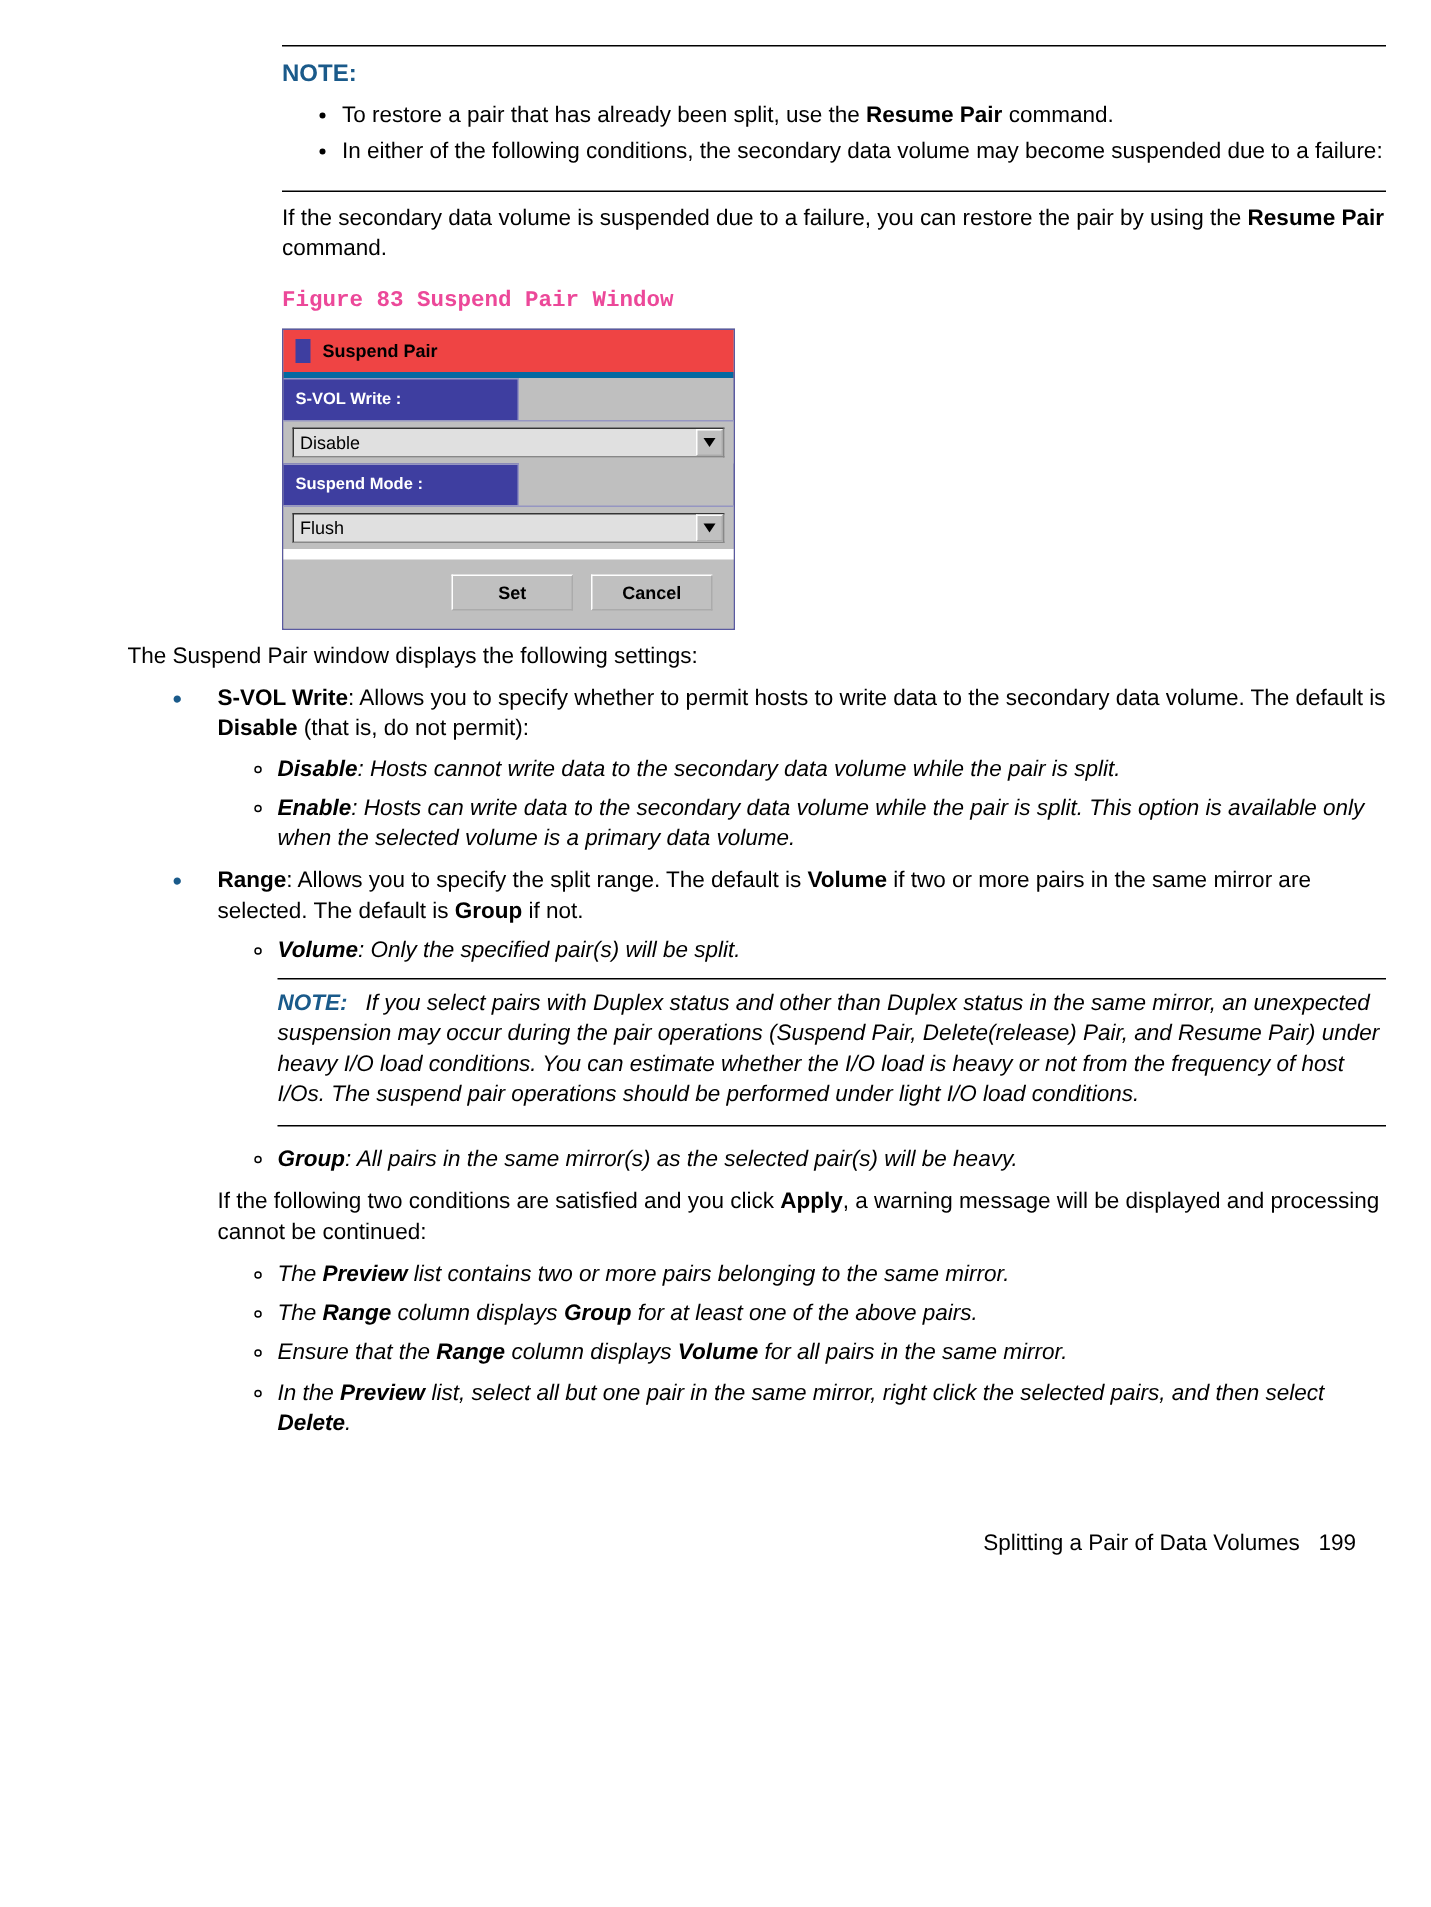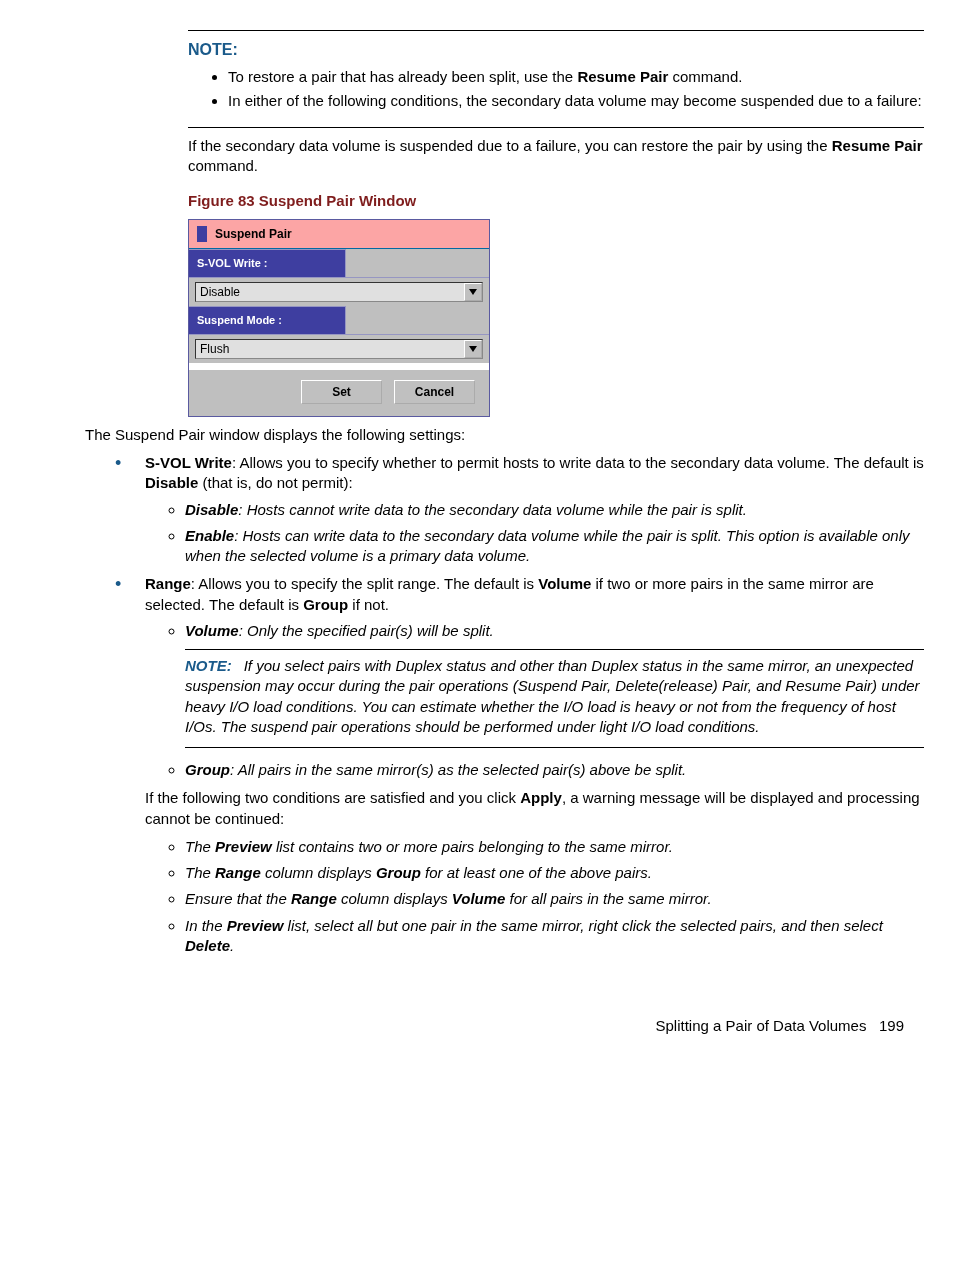--- a/index.html
+++ b/index.html
@@ -13,34 +13,34 @@
   }
   .content-indent { margin-left: 158px; margin-right: 0; }
   .note-box { border-top: 1px solid #000; border-bottom: 1px solid #000; padding: 4px 0 12px 0; }
   .note-heading { color: #1a5a8a; font-weight: bold; font-size: 16px; margin: 4px 0 6px 0; }
   ul.bullets { list-style-type: disc; padding-left: 40px; margin: 4px 0; }
   ul.bullets > li { margin: 4px 0; }
   ul.bullets > li::marker { color: #000; }
   ul.circle { list-style-type: circle; padding-left: 40px; margin: 4px 0; }
   ul.circle > li { margin: 4px 0; }
   .para { margin: 8px 0; }
-  .fig-caption { color: #7f1d1d; font-weight: bold; font-size: 15px; margin: 14px 0 8px 0; }
+  .fig-caption { color: #ec4899; font-weight: bold; font-size: 15px; margin: 14px 0 8px 0; font-family: Liberation Mono, monospace; }
   .figure-box {
     width: 300px;
     background: #bfbfbf;
     border: 1px solid #5a5aa0;
     padding: 0;
     margin-left: 0;
     font-size: 12px;
   }
   .fig-titlebar {
     display: flex; align-items: center;
-    background: #fca5a5;
+    background: #ef4444;
     padding: 6px 8px;
-    border-bottom: 1px solid #0369a1;
+    border-bottom: 4px solid #0369a1;
   }
   .fig-title-square {
     width: 10px; height: 16px; background: #3e3ea0; margin-right: 8px;
   }
   .fig-titlebar .t { font-weight: bold; font-size: 12px; }
   .fig-row { display: flex; flex-direction: column; }
   .fig-label {
     background: #3e3ea0;
     color: #fff;
     font-weight: bold;
@@ -172,21 +172,21 @@
 
     <li>
       <b>Range</b><span>: Allows you to specify the split range. The default is </span><b>Volume</b><span> if two or more pairs in the same mirror are selected. The default is </span><b>Group</b><span> if not.</span>
       <ul class="sub-list">
         <li>
           <b>Volume</b><span>: Only the specified pair(s) will be split.</span>
           <div class="inner-note-box">
             <span class="inline-note-label">NOTE:</span><span>If you select pairs with Duplex status and other than Duplex status in the same mirror, an unexpected suspension may occur during the pair operations (Suspend Pair, Delete(release) Pair, and Resume Pair) under heavy I/O load conditions. You can estimate whether the I/O load is heavy or not from the frequency of host I/Os. The suspend pair operations should be performed under light I/O load conditions.</span>
           </div>
         </li>
-        <li><b>Group</b><span>: All pairs in the same mirror(s) as the selected pair(s) above be split.</span></li>
+        <li><b>Group</b><span>: All pairs in the same mirror(s) as the selected pair(s) will be heavy.</span></li>
       </ul>
 
       <p class="sub-para">
         <span>If the following two conditions are satisfied and you click </span><b>Apply</b><span>, a warning message will be displayed and processing cannot be continued:</span>
       </p>
       <ul class="sub-list">
         <li><span>The </span><b>Preview</b><span> list contains two or more pairs belonging to the same mirror.</span></li>
         <li><span>The </span><b>Range</b><span> column displays </span><b>Group</b><span> for at least one of the above pairs.</span></li>
       </ul>
 

